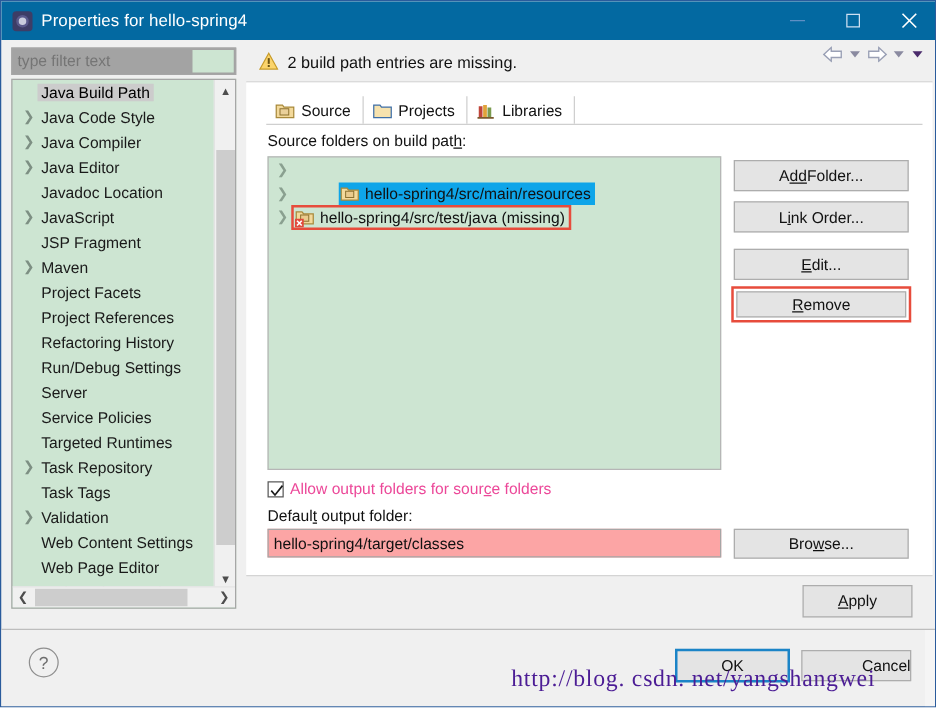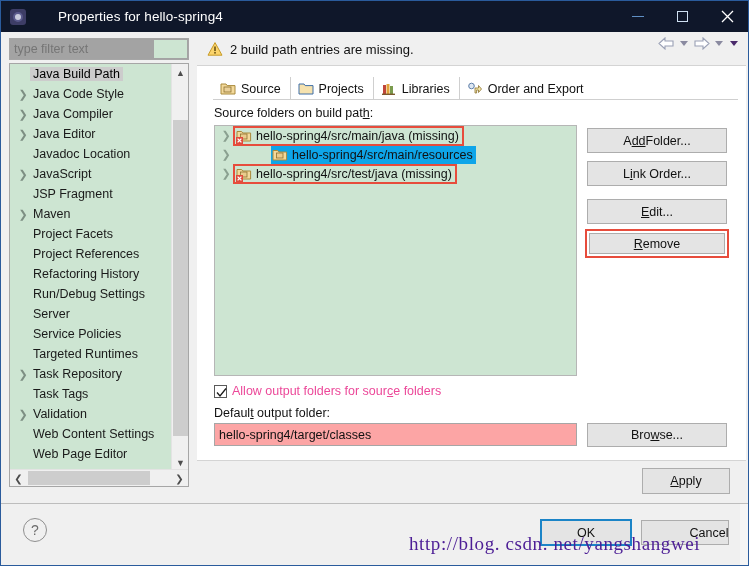--- a/index.html
+++ b/index.html
@@ -15,22 +15,22 @@
     background: #f0f0f0;
     border: 1px solid #2a5b9c;
     box-sizing: border-box;
     overflow: hidden;
   }
 
   
   .titlebar {
     position: absolute; left: 0; top: 0;
     width: 749px; height: 31px;
-    background: #0f172a;
-    display: flex; align-items: center; gap: 25px;
+    background: #0369a1;
+    display: flex; align-items: center;
   }
   .title-icon {
     width: 16px; height: 16px;
     margin-left: 9px; margin-right: 7px;
     flex: 0 0 auto;
     position: relative;
   }
   .title-icon .gear-outer {
     position: absolute; left: 0; top: 0;
     width: 16px; height: 16px;
@@ -603,48 +603,30 @@
           <span class="ticon">
             <svg width="16" height="15" viewBox="0 0 16 15">
               <rect x="2" y="4" width="3" height="9" fill="#c0453a"></rect>
               <rect x="5.5" y="3" width="3" height="10" fill="#e0a33a"></rect>
               <rect x="9" y="5" width="3" height="8" fill="#7a9b4e"></rect>
               <rect x="1" y="12.6" width="13" height="1.4" fill="#7b5a2e"></rect>
             </svg>
           </span>
           <span>Libraries</span>
         </div>
-        <div class="tab" style="border-right: 0px;">
-          <span class="ticon">
-            <svg width="16" height="15" viewBox="0 0 16 15">
-              <circle cx="4.5" cy="5" r="2.8" fill="#dfe8f2" stroke="#5d7ea8" stroke-width="1"></circle>
-              <path d="M8 12 L8 7 L11.5 7 L11.5 4.5 L14.5 8 L11.5 11.5 L11.5 9 L9.6 9 L9.6 12 Z" fill="#f4e8a8" stroke="#8d7230" stroke-width=".8"></path>
-            </svg>
-          </span>
-          <span>Order and Export</span>
-        </div>
       </div>
     <div class="tabs-underline"></div>
 
     <div class="section-label">
       <span>Source folders on build pat</span><u>h</u><span>:</span>
     </div>
 
     <div class="src-list" id="src-list">
         <div class="src-row error-box">
           <span class="twisty">❯</span>
-          <span class="inner">
-            <span class="fico"><svg width="16" height="16" viewBox="0 0 16 16">
-                <path d="M1 3.5 L5.6 3.5 L6.8 5 L14.6 5 L14.6 13 L1 13 Z" fill="#f3d99b" stroke="#a98a3c" stroke-width="1"></path>
-                <rect x="4.5" y="6" width="6.5" height="5" fill="#eacb8d" stroke="#8d7230" stroke-width=".8"></rect>
-                <rect x="0" y="9" width="7" height="7" fill="#e04a3c"></rect>
-                <path d="M1.6 10.6 L5.4 14.4 M5.4 10.6 L1.6 14.4" stroke="#ffffff" stroke-width="1.3"></path>
-              </svg></span>
-            <span class="ftext">hello-spring4/src/main/java (missing)</span>
-          </span>
         </div>
         <div class="src-row highlight">
           <span class="twisty">❯</span>
           <span class="inner">
             <span class="fico"><svg width="16" height="16" viewBox="0 0 16 16">
                 <path d="M1 3.5 L5.6 3.5 L6.8 5 L14.6 5 L14.6 13 L1 13 Z" fill="#f3d99b" stroke="#a98a3c" stroke-width="1"></path>
                 <rect x="4.5" y="6" width="6.5" height="5" fill="#eacb8d" stroke="#8d7230" stroke-width=".8"></rect>
               </svg></span>
             <span class="ftext">hello-spring4/src/main/resources</span>
           </span>

